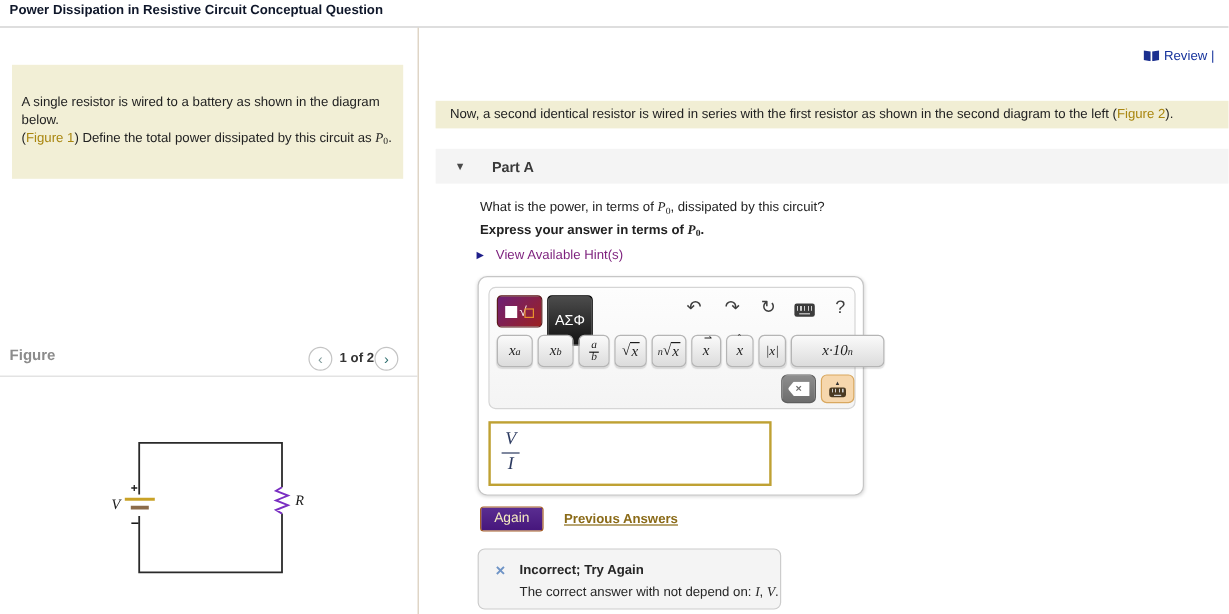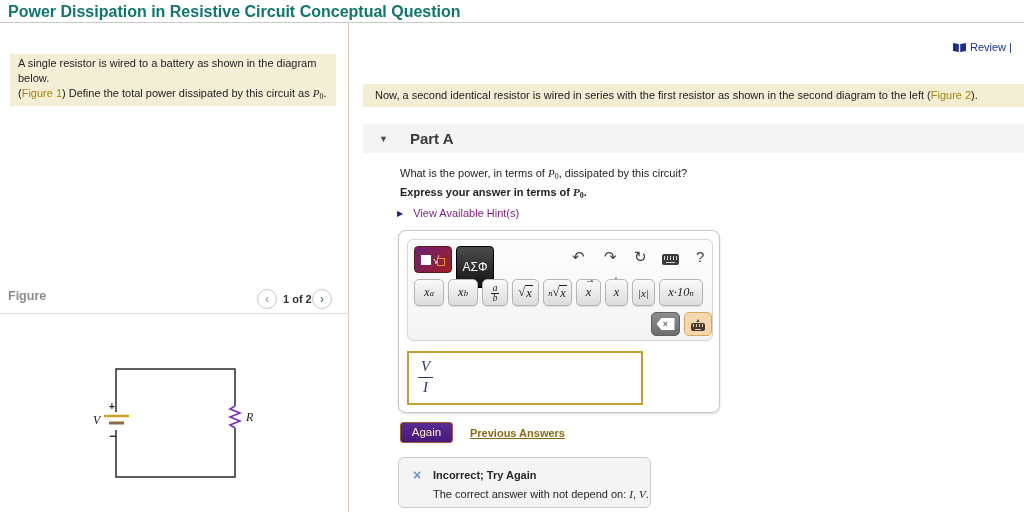--- a/index.html
+++ b/index.html
@@ -1,46 +1,46 @@
 <!DOCTYPE html>
 <html><head>
 <meta charset="utf-8">
 <style>
   * { margin:0; padding:0; box-sizing:border-box; }
   html,body { background:#fff; }
   #app { position:relative; width:1024px; height:512px; background:#fff;
          font-family:"Liberation Sans",sans-serif; font-size:11px; color:#222; overflow:hidden; }
 
   
-  .page-title { position:absolute; left:8px; top:3px; font-size:16px; font-weight:bold; color:#0f766e; }
+  .page-title { position:absolute; left:8px; top:3px; font-size:11px; font-weight:bold; color:#0f172a; }
   .top-rule   { position:absolute; left:0; top:22px; width:1024px; height:1px; background:#c9c9c9; }
   .v-divider  { position:absolute; left:348px; top:23px; width:1px; height:489px; background:#d8cbb8; }
 
   
   .intro-box { position:absolute; left:10px; top:54px; width:326px; background:#f2efd6;
-               padding:2px 8px; line-height:15px; }
+               padding:24px 8px; line-height:15px; }
   .fig-label { position:absolute; left:8px; top:289px; font-size:12.5px; font-weight:bold; color:#8c8c8c; }
   .fig-nav-circle { position:absolute; top:289px; width:20px; height:20px; border:1px solid #c4c4c4;
                border-radius:50%; background:#fff; text-align:center; line-height:18px;
                font-size:12px; cursor:pointer; }
   .fig-prev { left:257px; color:#7f9a9a; }
   .fig-next { left:312px; color:#2f6f6f; }
   .fig-count { position:absolute; left:283px; top:293px; font-weight:bold; color:#333; }
   .fig-rule { position:absolute; left:0; top:313px; width:348px; height:1px; background:#ddd; }
   .circuit-svg { position:absolute; left:85px; top:356px; }
 
   
   .review-link { position:absolute; left:953px; top:41px; color:#16339c; cursor:pointer; }
   .book-icon { display:inline-block; vertical-align:-1px; margin-right:4px; }
   .banner { position:absolute; left:363px; top:84px; width:661px; background:#f1eed4;
             padding:5px 10px 6px 12px; }
   .part-bar { position:absolute; left:363px; top:124px; width:661px; height:29px; background:#f4f4f4;
               display:flex; align-items:center; }
   .part-collapse { margin-left:16px; font-size:9px; color:#4a4a4a; cursor:pointer; }
-  .part-label { margin-left:22px; font-size:15px; font-weight:bold; color:#3a3a3a; }
+  .part-label { margin-left:22px; font-size:12px; font-weight:bold; color:#3a3a3a; }
   .question-line { position:absolute; left:400px; top:167px; }
   .express-line  { position:absolute; left:400px; top:186px; font-weight:bold; }
   .hint-row { position:absolute; left:397px; top:207px; cursor:pointer; }
   .hint-arrow { color:#1f1f8a; font-size:8px; vertical-align:1px; }
   .hint-label { margin-left:7px; font-weight:normal; color:#7c1f7c; }
 
   
   .eq-panel { position:absolute; left:398px; top:230px; width:322px; height:183px; background:#fff;
               border:1px solid #c6c6c6; border-radius:8px; box-shadow:0 1px 3px rgba(0,0,0,.15); }
   .eq-toolbar { position:absolute; left:8px; top:8px; width:306px; height:102px;
@@ -211,21 +211,21 @@
             <span>√</span>
             <span class="rad-x">x</span>
           </div>
         <div class="m-btn" style="width:25px;">
             <span class="acc-wrap"><span class="acc-top">⇀</span><span>x</span></span>
           </div>
         <div class="m-btn" style="width:23px;">
             <span class="acc-wrap"><span class="acc-top">ˆ</span><span>x</span></span>
           </div>
         <div class="m-btn" style="width:23px; font-size:11px;">|x|</div>
-        <div class="m-btn" style="width:44px;">
+        <div class="m-btn" style="width:78px;">
             <span>x·10</span>
             <span class="m-sup">n</span>
           </div>
       </div>
 
       <div class="bsp-btn">
         <span class="bsp">×</span>
       </div>
       <div class="kbt-btn">
         <span class="kbt-arrow">▲</span>

